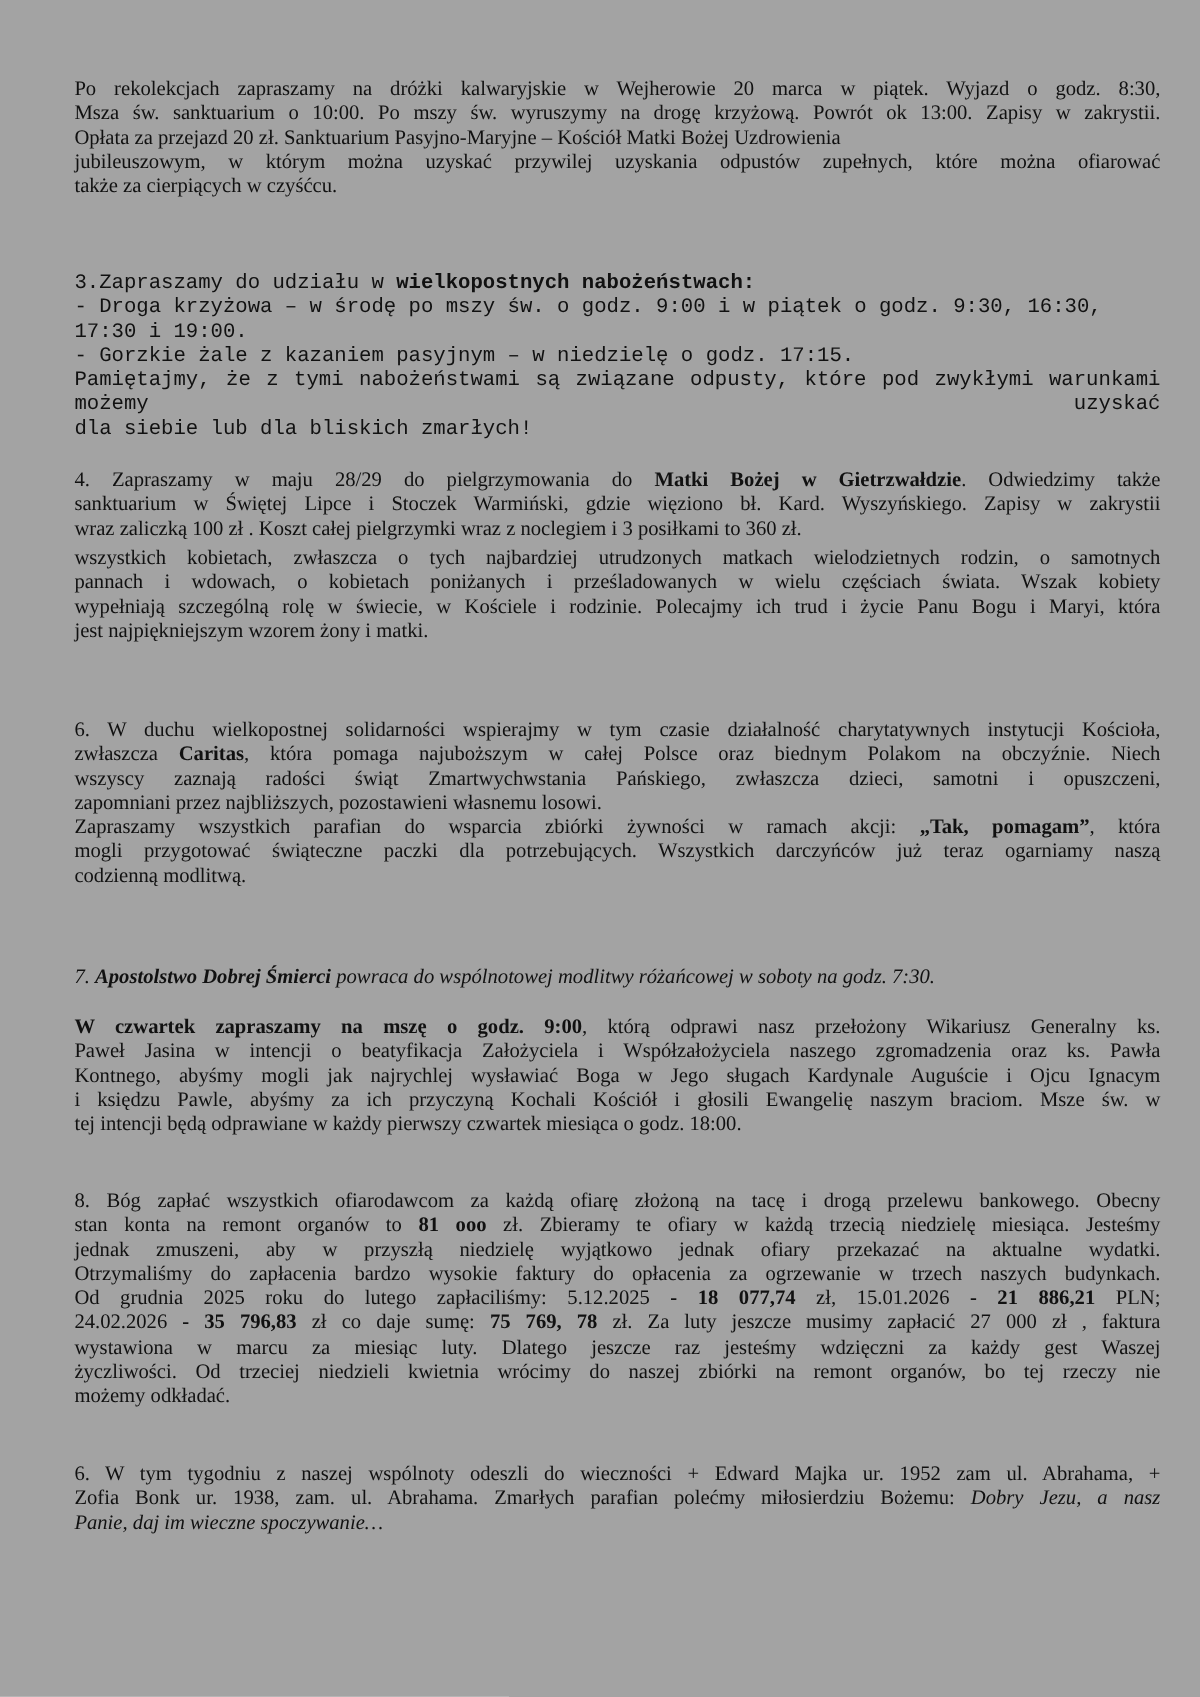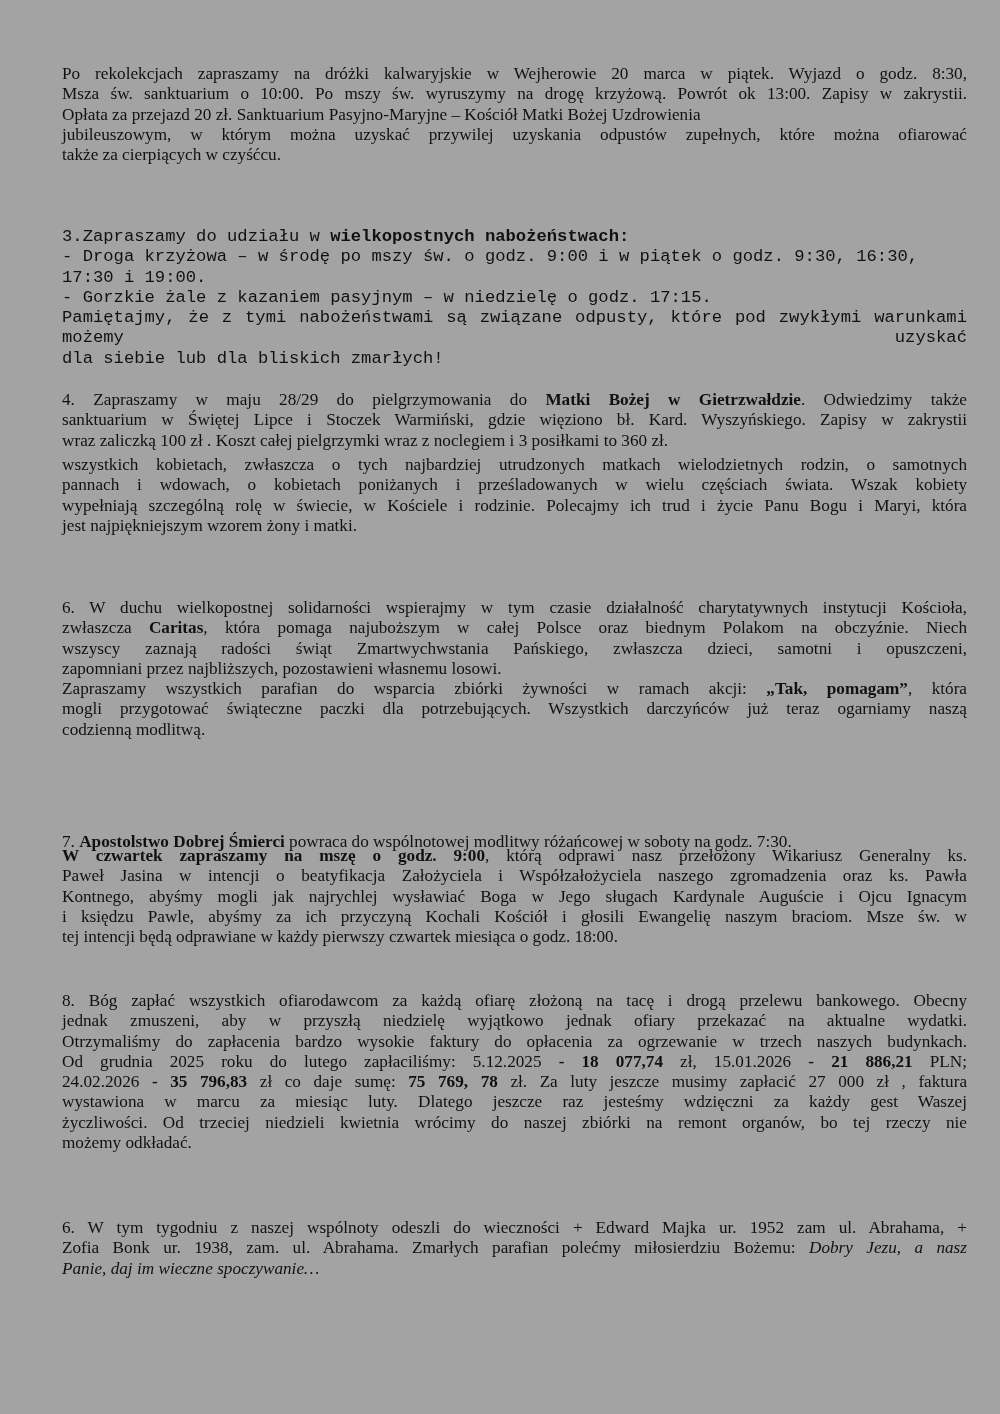--- a/index.html
+++ b/index.html
@@ -61,34 +61,35 @@
   <div class="para" style="top:598px;">
     <span class="line just">6. W duchu wielkopostnej solidarności wspierajmy w tym czasie działalność charytatywnych instytucji Kościoła,</span>
     <span class="line just"><span>zwłaszcza </span><b>Caritas</b><span>, która pomaga najuboższym w całej Polsce oraz biednym Polakom na obczyźnie. Niech</span></span>
     <span class="line just">wszyscy zaznają radości świąt Zmartwychwstania Pańskiego, zwłaszcza dzieci, samotni i opuszczeni,</span>
     <span class="line nojust">zapomniani przez najbliższych, pozostawieni własnemu losowi.</span>
     <span class="line just"><span>Zapraszamy wszystkich parafian do wsparcia zbiórki żywności w ramach akcji: </span><b>„Tak, pomagam”</b><span>, która</span></span>
     <span class="line just">mogli przygotować świąteczne paczki dla potrzebujących. Wszystkich darczyńców już teraz ogarniamy naszą</span>
     <span class="line nojust">codzienną modlitwą.</span>
   </div>
 
-  <div class="para" style="top:832px;">
+  <div class="para" style="top:804px;font-style:italic;">
     <span class="line nojust"><span>7. </span><b>Apostolstwo Dobrej Śmierci</b><span> powraca do wspólnotowej modlitwy różańcowej w soboty na godz. 7:30.</span></span>
   </div>
 
   <div class="para" style="top:846px;">
     <span class="line just"><b>W czwartek zapraszamy na mszę o godz. 9:00</b><span>,  którą odprawi nasz przełożony Wikariusz Generalny ks.</span></span>
     <span class="line just">Paweł Jasina w intencji o beatyfikacja Założyciela i Współzałożyciela naszego zgromadzenia oraz ks. Pawła</span>
     <span class="line just">Kontnego, abyśmy mogli jak najrychlej wysławiać Boga w Jego sługach Kardynale Auguście i Ojcu Ignacym</span>
     <span class="line just">i księdzu Pawle, abyśmy za ich przyczyną Kochali Kościół i  głosili Ewangelię naszym braciom. Msze św. w</span>
     <span class="line nojust">tej intencji będą odprawiane w każdy pierwszy czwartek miesiąca o godz. 18:00.</span>
   </div>
 
   <div class="para" style="top:991px;">
     <span class="line just">8. Bóg zapłać wszystkich ofiarodawcom za każdą ofiarę złożoną na tacę i drogą przelewu bankowego. Obecny</span>
+    <span class="line just"><span>stan konta na remont organów to </span><b>81 ooo</b><span> zł. Zbieramy te ofiary w każdą trzecią niedzielę miesiąca. Jesteśmy</span></span>
     <span class="line just">jednak zmuszeni, aby w przyszłą  niedzielę wyjątkowo jednak ofiary przekazać na aktualne wydatki.</span>
     <span class="line just">Otrzymaliśmy do zapłacenia bardzo wysokie faktury do opłacenia za ogrzewanie w trzech naszych budynkach.</span>
     <span class="line just"><span>Od grudnia 2025 roku do lutego zapłaciliśmy: 5.12.2025 </span><b>-</b><b> 18 077,74</b><span> zł, 15.01.2026 </span><b>-</b><b> 21 886,21</b><span> PLN;</span></span>
     <span class="line just"><span>24.02.2026 </span><b>-</b><b> 35 796,83</b><span> zł co daje sumę: </span><b>75 769, 78</b><span> zł. Za luty jeszcze musimy zapłacić 27 000 zł , faktura</span></span>
     <span class="line just">wystawiona w marcu za miesiąc  luty.  Dlatego jeszcze raz jesteśmy wdzięczni za każdy gest Waszej</span>
     <span class="line just">życzliwości. Od trzeciej niedzieli kwietnia wrócimy do naszej zbiórki na remont organów,  bo tej rzeczy nie</span>
     <span class="line nojust">możemy odkładać.</span>
   </div>
 
   <div class="para" style="top:1218px;">

